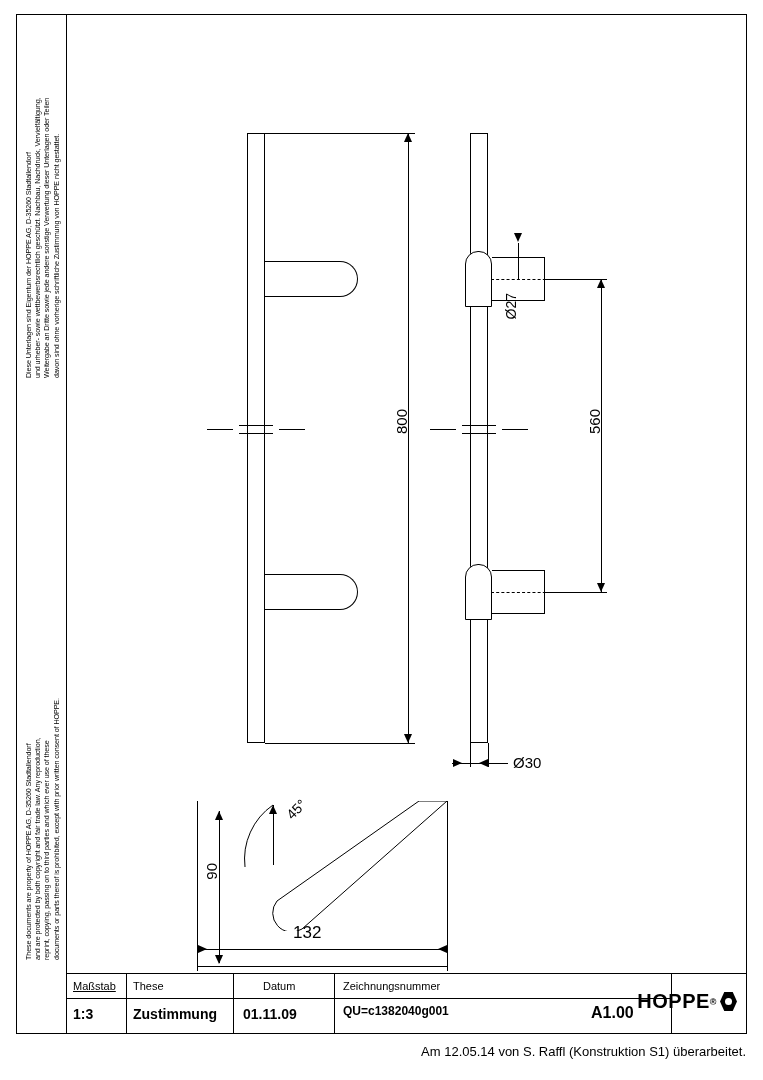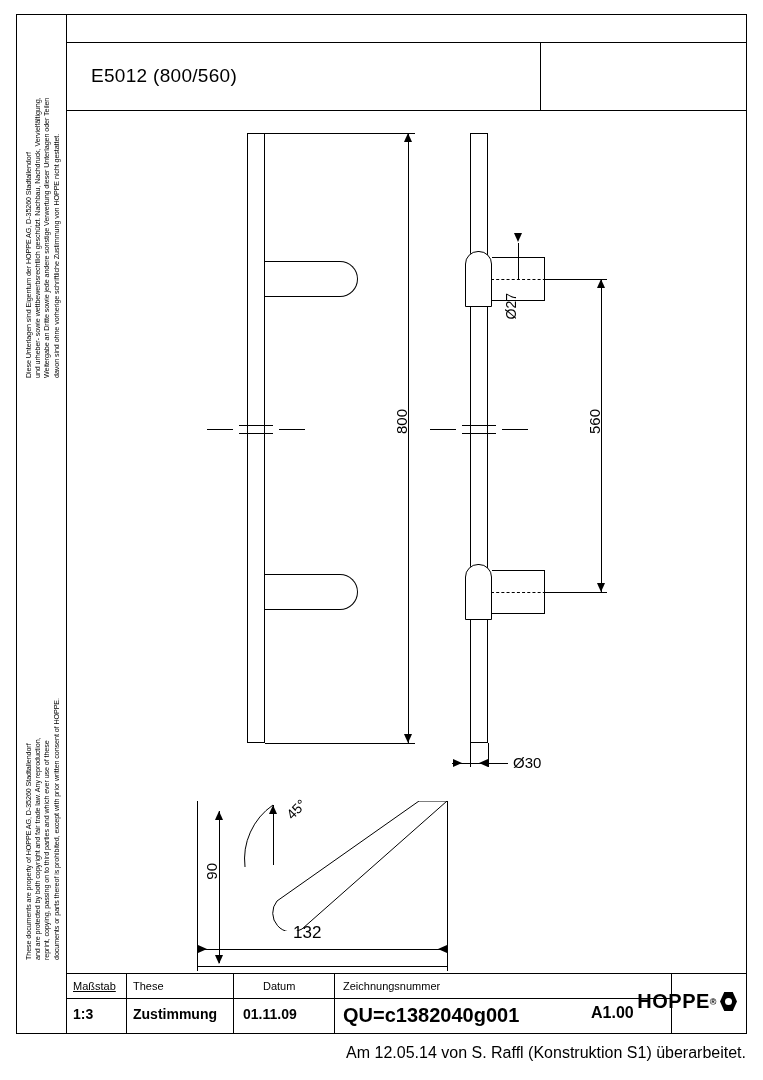--- a/index.html
+++ b/index.html
@@ -60,45 +60,41 @@
   .tb-cell{position:absolute;font-size:11px;}
   .tb-val{position:absolute;font-size:14px;font-weight:bold;}
   .tb-v{position:absolute;width:1px;background:#000;top:0;height:59px;}
 
   .logo{position:absolute;right:10px;top:16px;font-size:20px;font-weight:bold;letter-spacing:.5px;display:flex;align-items:center;}
   .hexmark{display:inline-block;width:17px;height:19px;background:#000;margin-left:3px;
     clip-path:polygon(25% 0,75% 0,100% 50%,75% 100%,25% 100%,0 50%);position:relative;}
   .hexmark:after{content:"";position:absolute;left:5px;top:6px;width:7px;height:7px;background:#fff;border-radius:50%;}
   .reg{font-size:9px;vertical-align:super;}
 
-  .footnote{position:absolute;right:17px;top:1044px;font-size:16px;text-align:right;}
+  .footnote{position:absolute;right:17px;top:1044px;font-size:13px;text-align:right;}
 
   .sloped{position:absolute;}
 </style>
 </head>
 <body>
 
 <div class="sheet">
 
   <div class="frame"></div>
   <div class="legal-sep"></div>
 
   <div class="legal legal-top">Diese Unterlagen sind Eigentum der HOPPE AG, D-35260 Stadtallendorf
 und urheber- sowie wettbewerbsrechtlich geschützt. Nachbau, Nachdruck, Vervielfältigung,
 Weitergabe an Dritte sowie jede andere sonstige Verwertung dieser Unterlagen oder Teilen
 davon sind ohne vorherige schriftliche Zustimmung von HOPPE nicht gestattet.</div>
   <div class="legal legal-bot">These documents are property of HOPPE AG, D-35260 Stadtallendorf
 and are protected by both copyright and fair trade law. Any reproduction,
 reprint, copying, passing on to third parties and which ever use of these
 documents or parts thereof is prohibited, except with prior written consent of HOPPE.</div>
 
-  <div class="title-box">
-    <div class="vsep"></div>
-    <div class="title-text">E5012 (800/560)</div>
-  </div>
 
   <div class="draw">
 
     <div class="bar" style="left:180px;top:22px;width:18px;height:610px;"></div>
 
     <div class="bar" style="left:198px;top:150px;width:93px;height:36px;border-radius:0 18px 18px 0;border-left:none;"></div>
 
     <div class="bar" style="left:198px;top:463px;width:93px;height:36px;border-radius:0 18px 18px 0;border-left:none;"></div>
 
     <div class="ln h1" style="left:172px;top:314px;width:34px;"></div>
@@ -188,21 +184,21 @@
     <div class="tb-cell" style="left:6px;top:6px;text-decoration:underline;">Maßstab</div>
     <div class="tb-val" style="left:6px;top:32px;">1:3</div>
 
     <div class="tb-cell" style="left:66px;top:6px;">These</div>
     <div class="tb-val" style="left:66px;top:32px;">Zustimmung</div>
 
     <div class="tb-cell" style="left:186px;top:6px;margin-left:10px;">Datum</div>
     <div class="tb-val" style="left:176px;top:32px;">01.11.09</div>
 
     <div class="tb-cell" style="left:276px;top:6px;">Zeichnungsnummer</div>
-    <div class="tb-val" style="left:276px;top:30px;font-size:20px;">QU=c1382040g001</div>
+    <div class="tb-val" style="left:276px;top:30px;font-size:12px;">QU=c1382040g001</div>
     <div class="tb-val" style="left:524px;top:30px;font-size:16px;">A1.00</div>
 
     <div class="logo">
       <span>HOPPE</span>
         <span class="reg">®</span>
         <span class="hexmark"></span>
     </div>
   </div>
 
   <div class="footnote">Am 12.05.14 von S. Raffl (Konstruktion S1) überarbeitet.</div>

